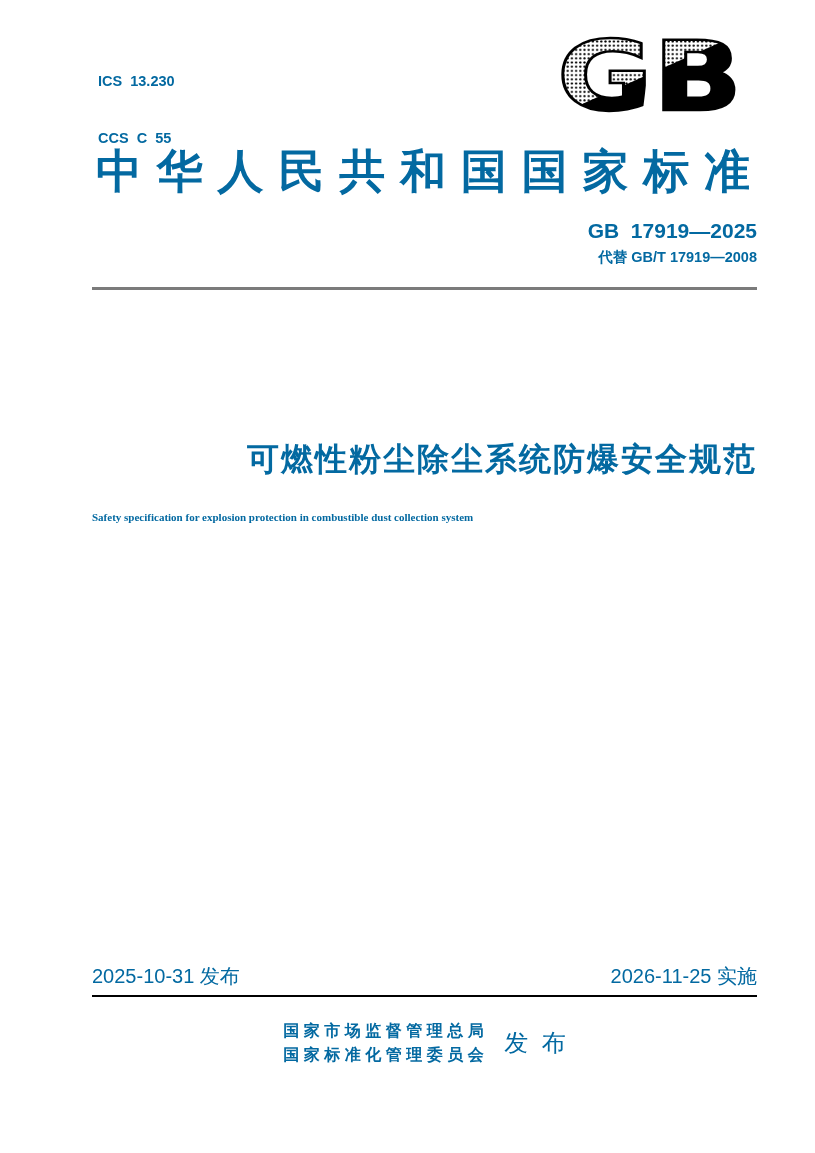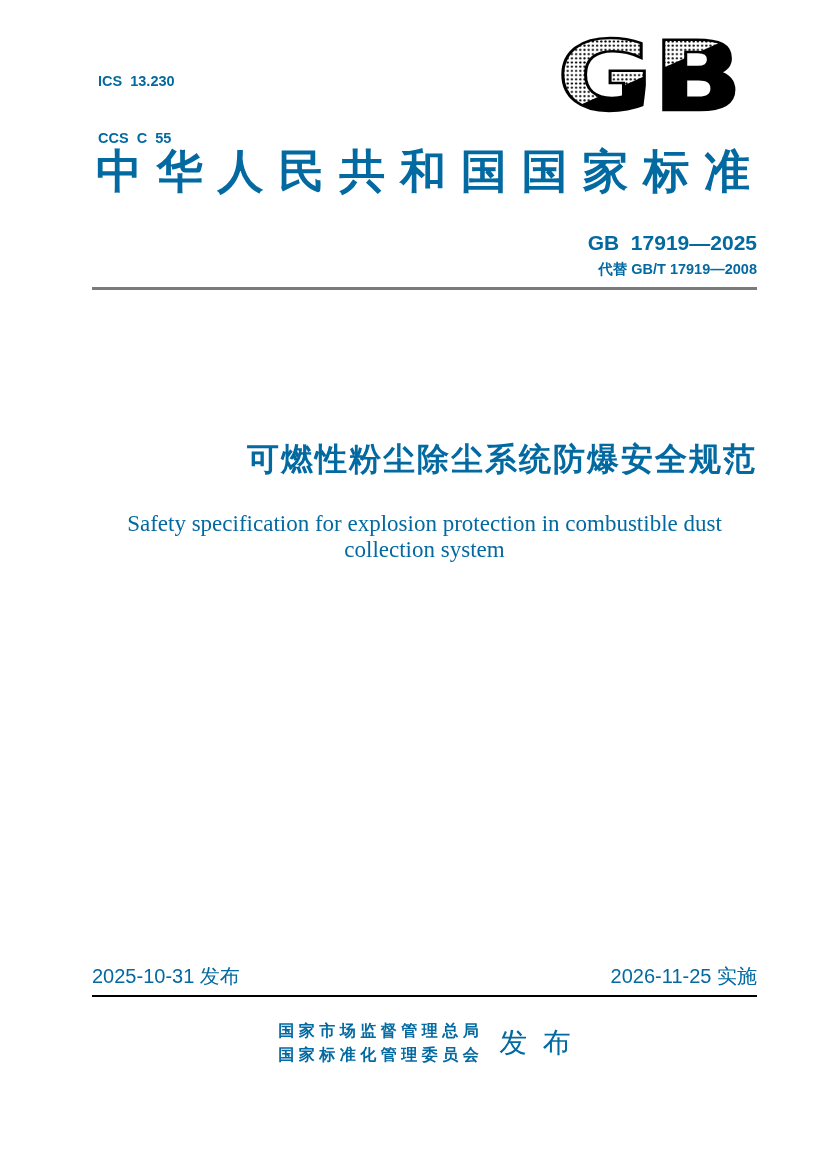--- a/index.html
+++ b/index.html
@@ -53,21 +53,20 @@
     position: absolute;
     right: 58px;
     top: 219px;
     text-align: right;
   }
   .std-number {
     font-size: 21px;
     font-weight: bold;
     white-space: pre;
     font-family: "Liberation Sans", sans-serif;
-    margin-top: 12px;
   }
   .replaces {
     margin-top: 5px;
     font-size: 14.5px;
     font-weight: bold;
     white-space: pre;
     font-family: "Liberation Sans", sans-serif;
   }
   .rule { position: absolute; left: 92px; right: 58px; }
   .rule-gray { top: 287px; height: 3px; background: #7b7b7b; }
@@ -82,23 +81,23 @@
     font-size: 32px;
     font-weight: bold;
     letter-spacing: 2px;
     font-family: "Liberation Sans", sans-serif;
   }
   .doc-title-en {
     position: absolute;
     left: 92px;
     right: 58px;
     top: 511px;
-    text-align: center;
-    font-size: 23px;
-    font-weight: normal;
+    text-align: left;
+    font-size: 11px;
+    font-weight: bold;
     font-family: "Liberation Serif", serif;
   }
   
   .dates-row {
     position: absolute;
     left: 92px;
     right: 58px;
     top: 963px;
     display: flex;
     justify-content: space-between;
@@ -120,21 +119,21 @@
   .publisher-names {
     font-family: "Liberation Serif", serif;
     font-weight: bold;
     font-size: 16px;
     line-height: 23.5px;
     letter-spacing: 4.5px;
     white-space: nowrap;
   }
   .publish-label {
     margin-left: 16px;
-    font-size: 28px;
+    font-size: 24px;
     white-space: pre;
     font-family: "Liberation Sans", sans-serif;
     text-align: right;
   }
 </style>
 </head>
 <body>
 
 <div class="page">
 

